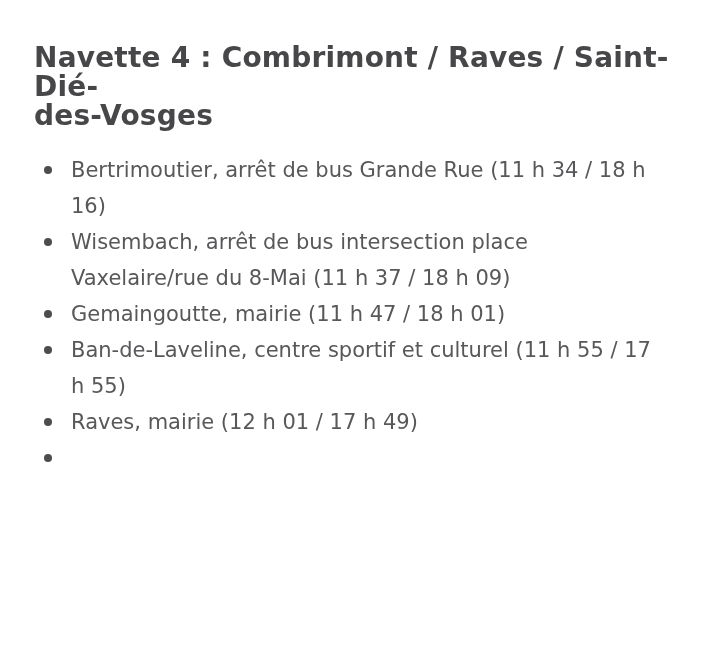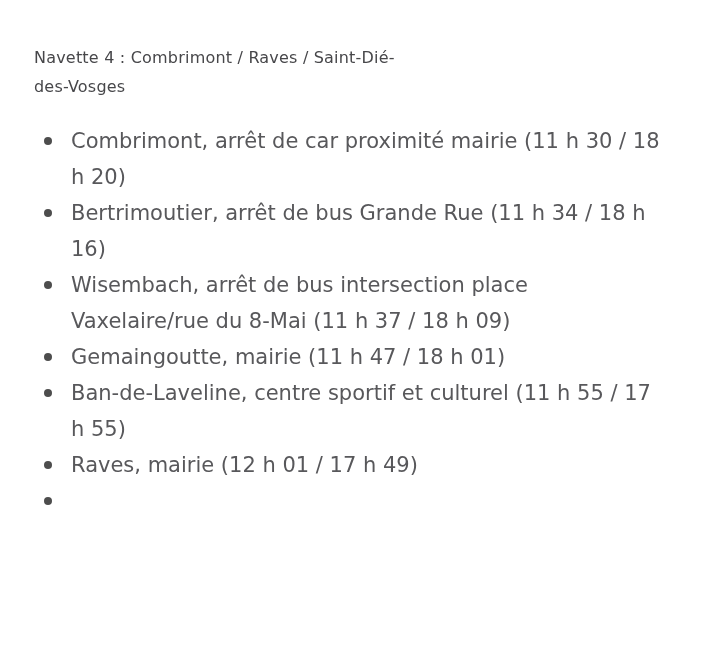--- a/index.html
+++ b/index.html
@@ -16,23 +16,23 @@
     background:var(--page-bg);
     overflow:hidden;
     font-family:"DejaVu Sans","Liberation Sans",sans-serif;
   }
   .page{
     padding:43px 30px 0 34px;
   }
   .page-title{
     margin:0;
     max-width:660px;
-    font-size:16px;
+    font-size:28px;
     line-height:29px;
-    font-weight:400;
+    font-weight:700;
     letter-spacing:0.2px;
     color:var(--heading-color);
     white-space:pre-line;
   }
   .stop-list{
     list-style:none;
     margin:22px 0 0 0;
     padding:0;
     width:662px;
   }
@@ -60,25 +60,20 @@
 <body>
 
 <div class="page">
 
   <h1 class="page-title">Navette 4 : Combrimont / Raves / Saint-Dié-
 des-Vosges</h1>
 
   <ul class="stop-list">
     <li class="stop-item">
       <span class="bullet"></span>
-      <span class="stop-text">Combrimont, arrêt de car proximité mairie (11 h 30 / 18
-h 20)</span>
-    </li>
-    <li class="stop-item">
-      <span class="bullet"></span>
       <span class="stop-text">Bertrimoutier, arrêt de bus Grande Rue (11 h 34 / 18 h
 16)</span>
     </li>
     <li class="stop-item">
       <span class="bullet"></span>
       <span class="stop-text">Wisembach, arrêt de bus intersection place
 Vaxelaire/rue du 8-Mai (11 h 37 / 18 h 09)</span>
     </li>
     <li class="stop-item">
       <span class="bullet"></span>

